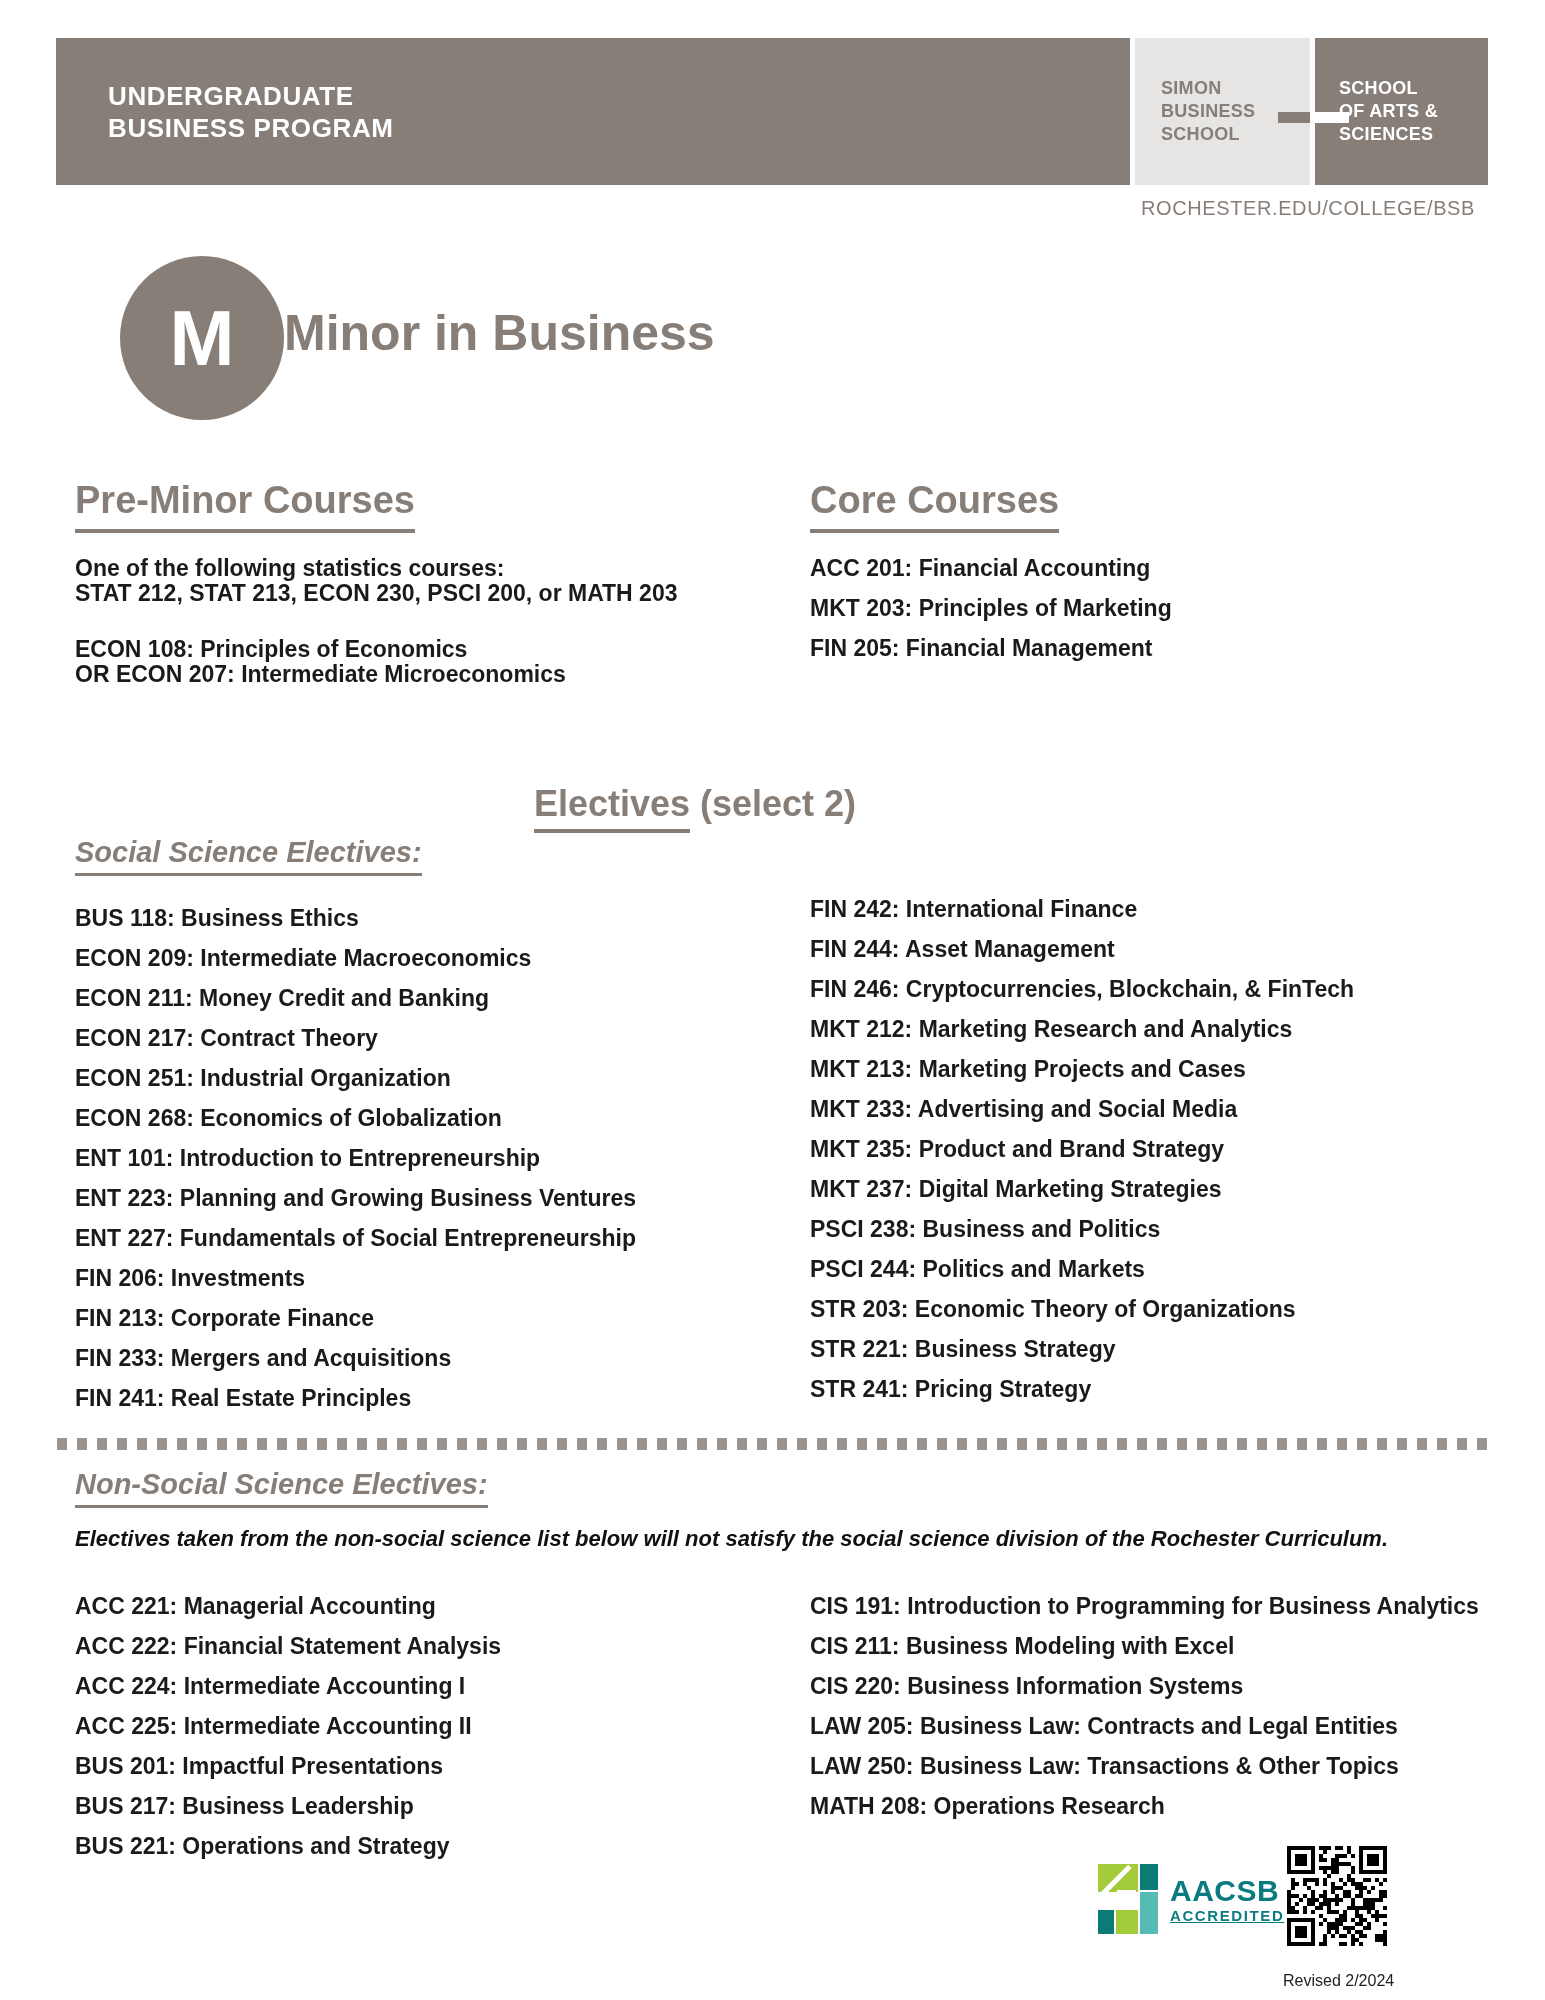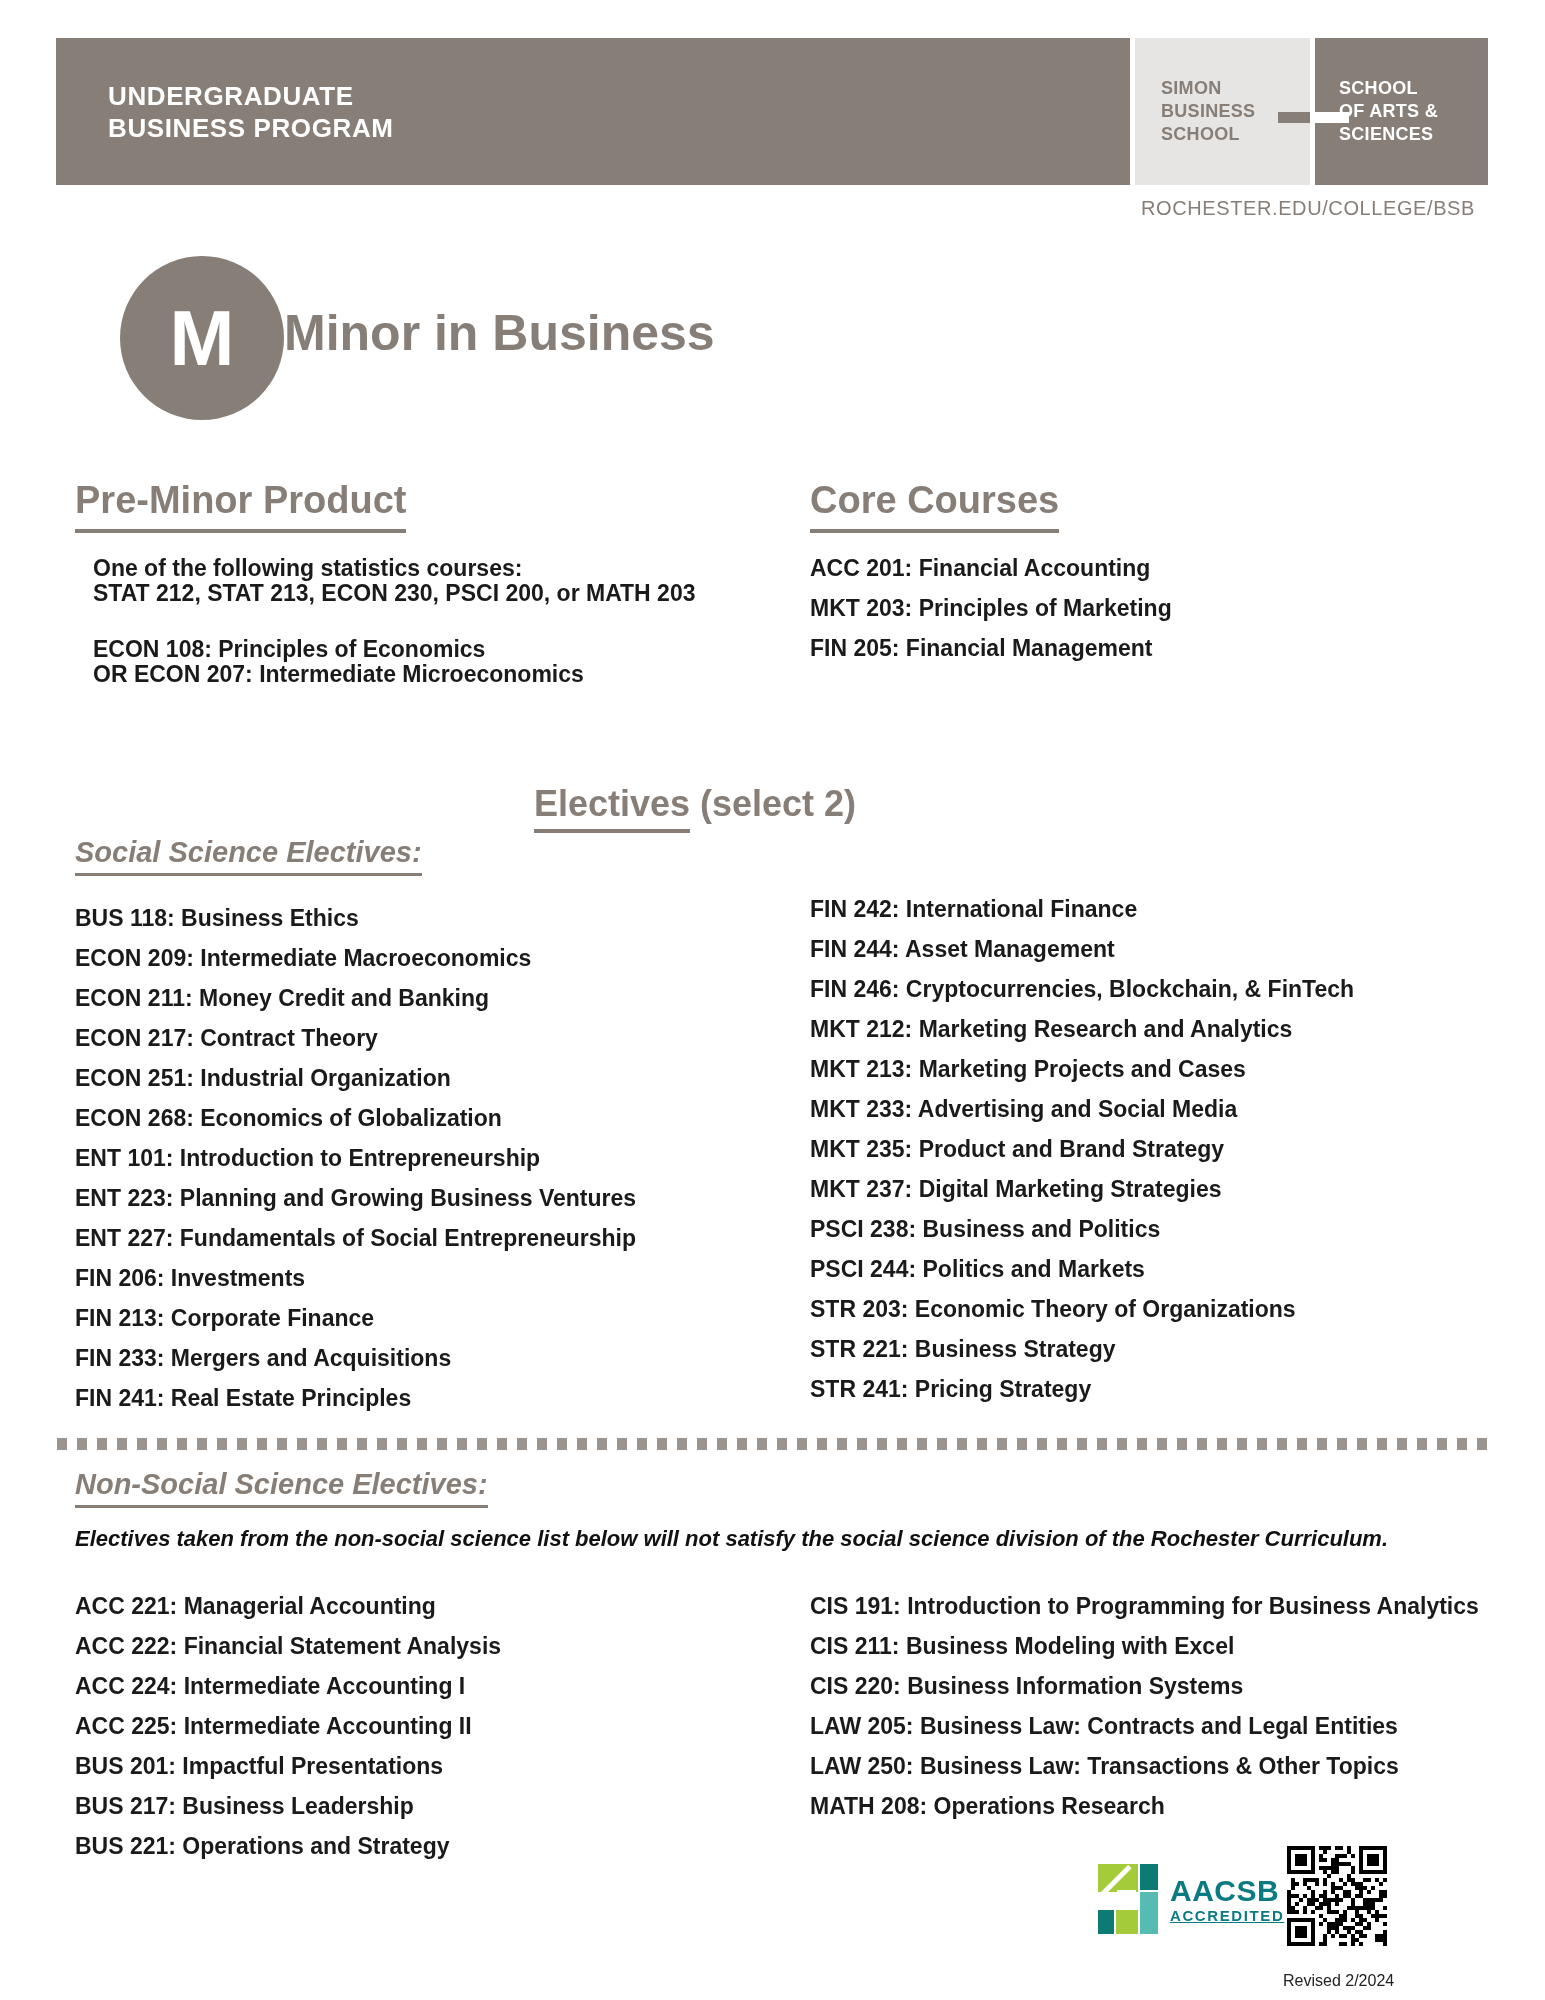--- a/index.html
+++ b/index.html
@@ -25,21 +25,21 @@
   
   .logo-circle{position:absolute;left:120px;top:256px;width:164px;height:164px;border-radius:50%;background:var(--taupe);display:flex;align-items:center;justify-content:center;}
   .logo-circle span{color:#fff;font-weight:700;font-size:78px;}
   .doc-title{position:absolute;left:284px;top:304px;margin:0;color:var(--taupe);font-weight:700;font-size:50px;letter-spacing:0;}
   
   .h2{position:absolute;margin:0;color:var(--taupe);font-weight:700;font-size:38px;border-bottom:4px solid var(--taupe);padding-bottom:7px;display:inline-block;}
   .h-preminor{left:75px;top:479px;}
   .h-core{left:810px;top:479px;}
   .preminor-text{position:absolute;left:75px;top:556px;}
   .preminor-group{margin:0 0 31px 0;}
-  .preminor-group div{font-size:23px;line-height:25px;font-weight:700;color:var(--ink);margin-left:18px;}
+  .preminor-group div{font-size:23px;line-height:25px;font-weight:700;color:var(--ink);}
   .course-list{position:absolute;}
   .course-item{font-size:23px;line-height:24px;margin-bottom:16px;font-weight:700;color:var(--ink);white-space:nowrap;}
   .core-list{left:810px;top:556px;}
   
   .electives-head{position:absolute;left:0;top:783px;width:1390px;text-align:center;color:var(--taupe);font-weight:700;font-size:36px;}
   .electives-head .under{border-bottom:4px solid var(--taupe);padding-bottom:5px;}
   .electives-head .suffix{margin-left:10px;}
   .h3{position:absolute;margin:0;color:var(--taupe);font-weight:700;font-style:italic;font-size:29px;border-bottom:3px solid var(--taupe);padding-bottom:4px;display:inline-block;}
   .h-social{left:75px;top:836px;}
   .social-left{left:75px;top:906px;}
@@ -93,21 +93,21 @@
     <div class="connector connector-r"></div>
   </header>
 
   <div class="url">ROCHESTER.EDU/COLLEGE/BSB</div>
 
   <div class="logo-circle">
     <span>M</span>
   </div>
   <h1 class="doc-title">Minor in Business</h1>
 
-  <h2 class="h2 h-preminor">Pre-Minor Product</h2>
+  <h2 class="h2 h-preminor">Pre-Minor Courses</h2>
   <h2 class="h2 h-core">Core Courses</h2>
 
   <div class="preminor-text">
     <div class="preminor-group">
         <div class="pm-line" style="font-size: 23px; line-height: 25px; font-weight: 700; color: rgb(26, 26, 26); white-space: nowrap;">One of the following statistics courses:</div>
         <div class="pm-line" style="font-size: 23px; line-height: 25px; font-weight: 700; color: rgb(26, 26, 26); white-space: nowrap;">STAT 212, STAT 213, ECON 230, PSCI 200, or MATH 203</div>
       </div>
     <div class="preminor-group">
         <div class="pm-line" style="font-size: 23px; line-height: 25px; font-weight: 700; color: rgb(26, 26, 26); white-space: nowrap;">ECON 108: Principles of Economics</div>
         <div class="pm-line" style="font-size: 23px; line-height: 25px; font-weight: 700; color: rgb(26, 26, 26); white-space: nowrap;">OR ECON 207: Intermediate Microeconomics</div>

